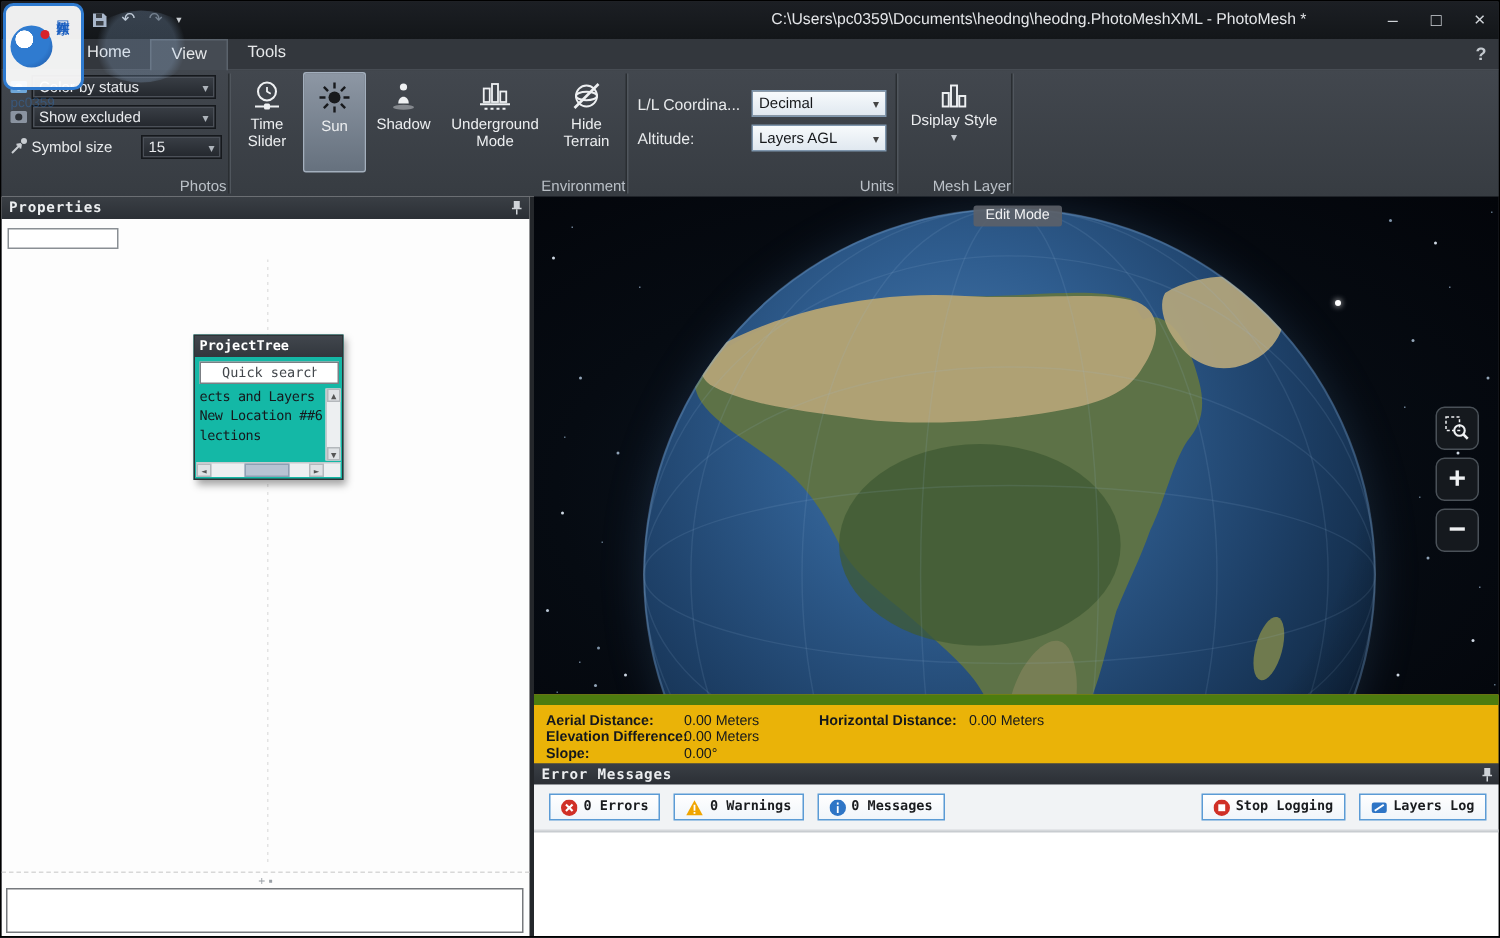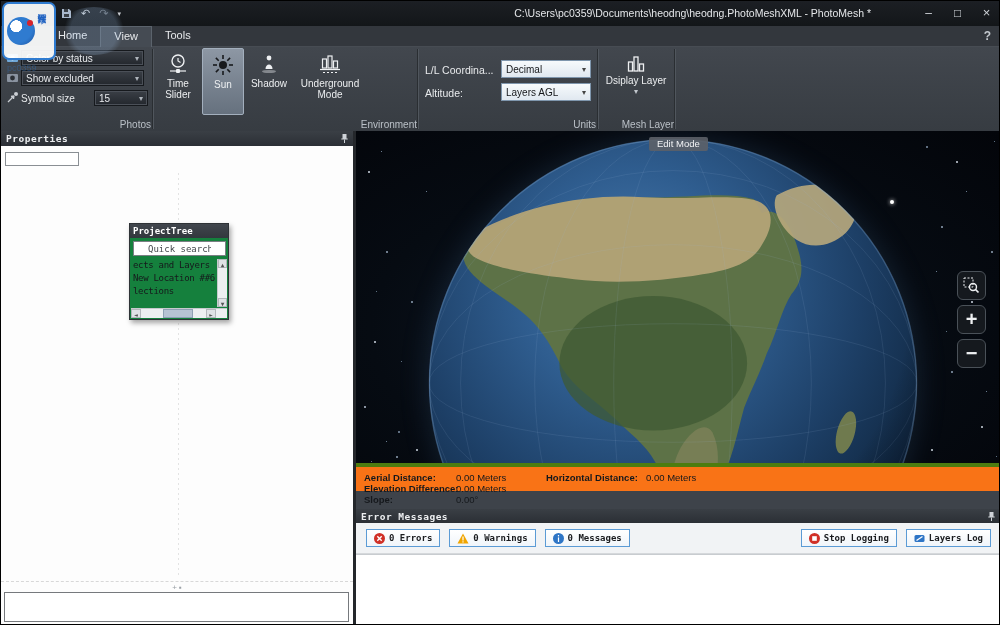--- a/index.html
+++ b/index.html
@@ -61,21 +61,21 @@
     color:#eceef0;font:bold 9.5px "DejaVu Sans Mono",monospace;padding:2px 5px;letter-spacing:.5px}
   .pinbtn{position:absolute;right:4px;top:2px}
   .pbox{position:absolute;left:4px;top:21px;width:74px;height:14px;border:1px solid #8a8f94;background:#fff}
   .vline{position:absolute;left:177px;top:42px;bottom:48px;width:1px;
     background:repeating-linear-gradient(#e3e3e3 0 2px,transparent 2px 5px)}
   .grip{position:absolute;left:0;right:0;top:450px;text-align:center;font-size:8px;color:#9aa0a6;
     border-top:1px dashed #d8d8d8;padding-top:1px}
   .bottombox{position:absolute;left:3px;right:4px;bottom:4px;height:30px;border:1px solid #76797d;background:#fff}
 
   
-  .pt{position:absolute;left:128px;top:92px;width:100px;height:97px;background:#15803d;
+  .pt{position:absolute;left:128px;top:92px;width:100px;height:97px;background:#14b8a6;
     border:1px solid #2e3236;box-shadow:2px 3px 5px rgba(0,0,0,.35);font-family:"DejaVu Sans Mono",monospace}
   .pt-title{height:14px;background:linear-gradient(#41464d,#32373d);color:#fff;
     font-size:9px;font-weight:bold;padding:2px 3px}
   .pt-search{position:absolute;left:3px;top:17px;width:93px;height:15px;border:1px solid #7b7f84;
     font:9px "DejaVu Sans Mono",monospace;color:#43474c;padding:1px 14px;background:#fff}
   .pt-list{position:absolute;left:1px;top:35px;right:12px;bottom:12px;overflow:hidden}
   .pt-item{height:13px;font-size:9px;letter-spacing:-.3px;color:#16181c;padding:1px 0 0 2px;white-space:nowrap}
   .pt-vsb{position:absolute;right:1px;top:35px;width:10px;bottom:12px;background:#edeff1;border-left:1px solid #c6cacd}
   .pt-vsb .sb{position:absolute;left:0;width:9px;height:9px;font-size:6px;text-align:center;line-height:9px;color:#555;background:#dfe2e5;border:1px solid #b4b8bc}
   .pt-hsb{position:absolute;left:1px;right:1px;bottom:1px;height:10px;background:#edeff1;border-top:1px solid #c6cacd}
@@ -98,22 +98,22 @@
   .editmode{position:absolute;left:293px;top:6px;background:rgba(92,97,104,.9);color:#f2f3f5;
     font-size:9.5px;padding:1px 8px 2px 8px;border-radius:2px}
   .seldot{position:absolute;left:534px;top:69px;width:4px;height:4px;border-radius:50%;background:#fff;box-shadow:0 0 4px #fff}
   .navbtn{position:absolute;left:601px;width:29px;height:29px;background:#15191e;border:1px solid #4a5158;
     border-radius:6px;color:#eef0f2;text-align:center;line-height:26px;font-size:20px;font-weight:bold}
   .nav-zoomarea{top:140px;line-height:24px}
   .nav-plus{top:174px}
   .nav-minus{top:208px}
 
   
-  .measure{position:absolute;left:355px;top:462px;width:645px;height:28px;background:#f97316;
-    border-top:4px solid #4d7c0f;font-size:9.5px;color:#15181c}
+  .measure{position:absolute;left:355px;top:462px;width:645px;height:46px;background:#eab308;
+    border-top:7px solid #4d7c0f;font-size:9.5px;color:#15181c}
   .mlabel{position:absolute;font-weight:bold}
   .mval{position:absolute}
 
   
   .errhead{position:absolute;left:355px;top:508px;width:645px;height:14px;
     background:linear-gradient(#3a3f45,#2b2f35);color:#eceef0;font:bold 9.5px "DejaVu Sans Mono",monospace;
     padding:2px 5px;letter-spacing:.5px}
   .errhead .pinbtn{top:2px;right:5px}
   .errbar{position:absolute;left:355px;top:522px;width:645px;height:31px;background:#f1f3f5;
     border-bottom:1px solid #d5d8db;display:flex;align-items:center;padding:0 10px;gap:9px}
@@ -249,20 +249,32 @@
               <rect x="3.5" y="6" width="4" height="9"></rect>
               <rect x="9" y="3" width="4" height="12"></rect>
               <rect x="14.5" y="8" width="4" height="7"></rect>
               <line x1="1" y1="16.5" x2="21" y2="16.5"></line>
               <line x1="4" y1="19.5" x2="18" y2="19.5" stroke-dasharray="2 2"></line>
             </g>
           </svg>
       </span>
       <span class="lbl">Underground Mode</span>
     </div>
+    <div class="envbtn" style="left:367px;width:46px">
+      <span>
+        <svg width="22" height="22" viewBox="0 0 22 22">
+            <g stroke="#eef0f2" stroke-width="1.3" fill="none">
+              <circle cx="11" cy="11" r="7"></circle>
+              <ellipse cx="11" cy="11" rx="7" ry="2.8"></ellipse>
+            </g>
+            <line x1="3" y1="19" x2="19" y2="3" stroke="#eef0f2" stroke-width="1.8"></line>
+          </svg>
+      </span>
+      <span class="lbl">Hide Terrain</span>
+    </div>
     <div class="gl" style="left:152px;width:264px">Environment</div>
     <div class="vsep" style="left:416px"></div>
 
     <span class="ulabel" style="left:424px;top:17px">L/L Coordina...</span>
     <div class="lselect" style="left:500px;top:13px">
       <span>Decimal</span>
       <span class="caret">▾</span>
     </div>
     <span class="ulabel" style="left:424px;top:40px">Altitude:</span>
     <div class="lselect" style="left:500px;top:36px">
@@ -275,21 +287,21 @@
     <div class="meshbtn">
       <span>
         <svg width="22" height="22" viewBox="0 0 22 22">
             <g stroke="#eef0f2" stroke-width="1.3" fill="none">
               <rect x="3.5" y="9" width="4" height="9"></rect>
               <rect x="9" y="4" width="4" height="14"></rect>
               <rect x="14.5" y="11" width="4" height="7"></rect>
             </g>
           </svg>
       </span>
-      <span>Dsiplay Layer</span>
+      <span>Dsiplay Style</span>
       <span class="caret">▾</span>
     </div>
     <div class="gl" style="left:597px;width:76px">Mesh Layer</div>
     <div class="vsep" style="left:673px"></div>
   </div>
 
   <div class="left">
     <div class="phead">
       <span>Properties</span>
       <span class="pinbtn">

